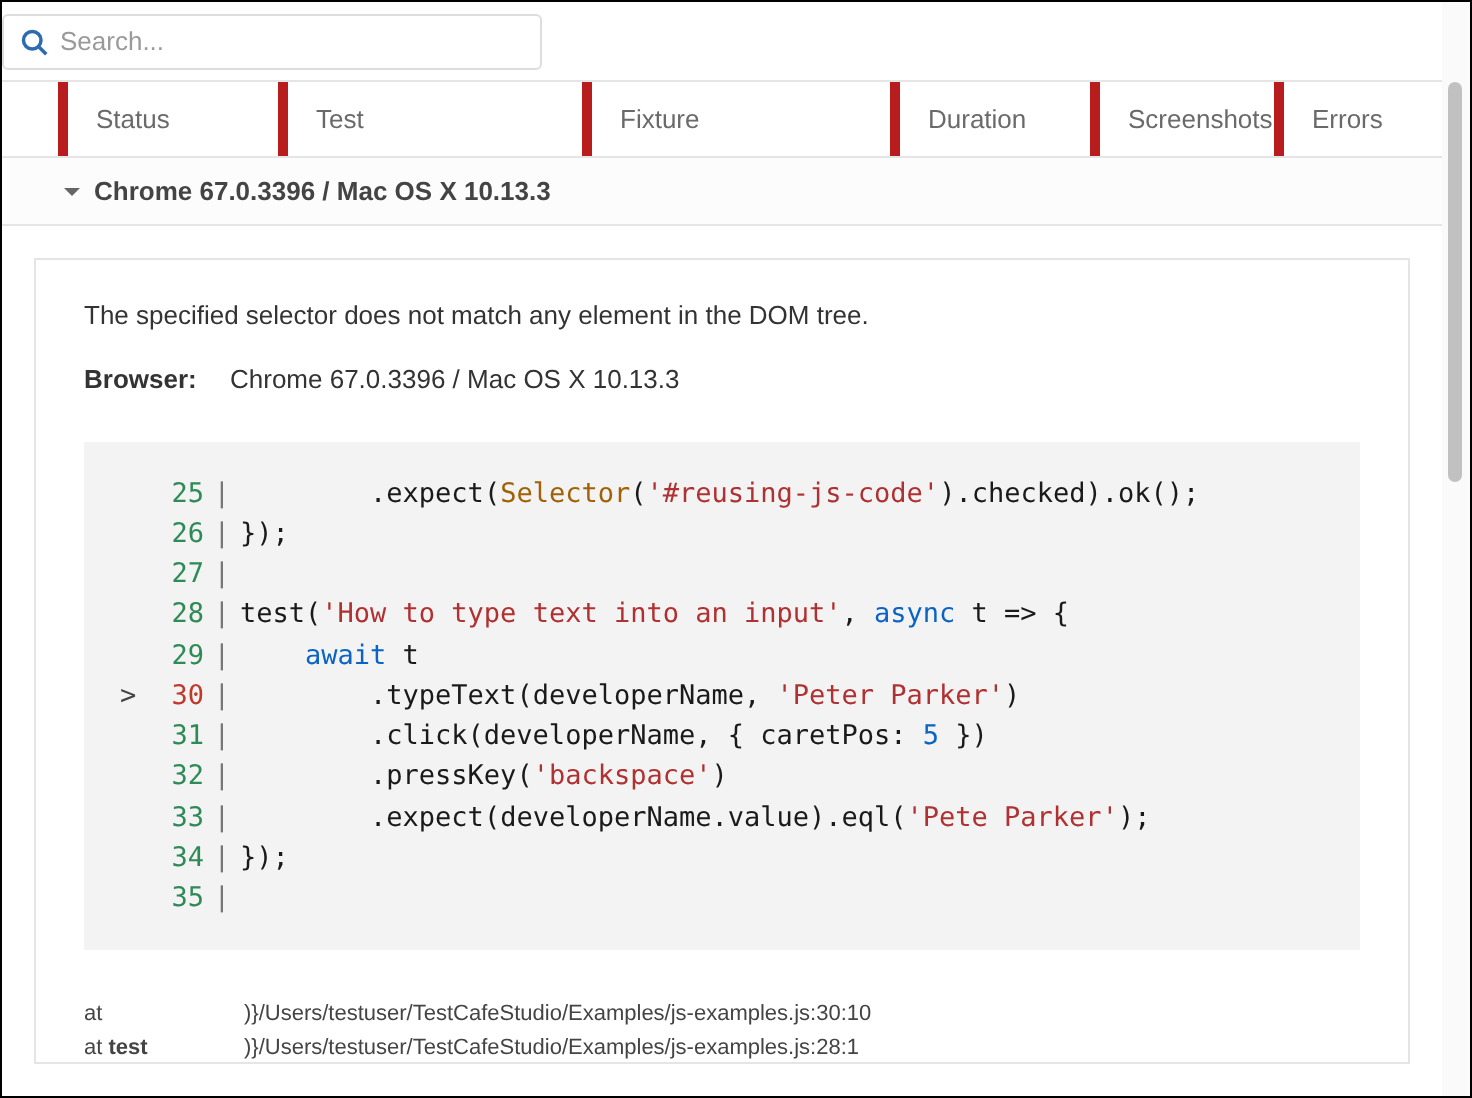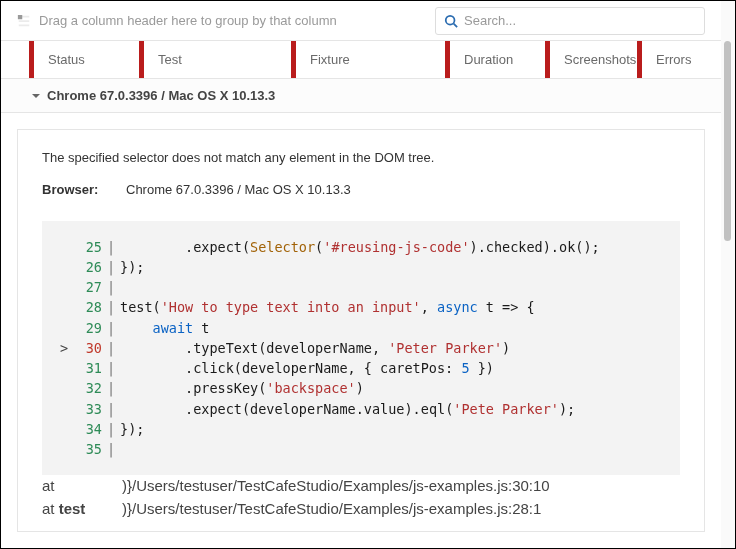--- a/index.html
+++ b/index.html
@@ -27,58 +27,51 @@
   .col-dur    { width: 100px; }
   .col-shot   { width: 92px; }
   .col-err    { flex: 1; }
 
   .group-row { height: 34px; display: flex; align-items: center; padding-left: 30px; border-bottom: 1px solid #e5e5e5; color: #444; font-weight: 600; background: #fcfcfc; gap: 6px; }
   .group-row svg { width: 10px; height: 10px; fill: #666; }
 
   .detail { margin: 16px; border: 1px solid #e5e5e5; padding: 18px 24px 24px; flex: 1; overflow: hidden; }
   .err-msg { color: #333; line-height: 1.5; }
   .meta { margin-top: 14px; display: flex; }
-  .meta .lab { width: 84px; font-weight: 600; }
+  .meta .lab { width: 73px; font-weight: 600; }
   .meta .val { color: #333; }
 
   .code-block { margin-top: 24px; background: #f3f3f3; padding: 16px 18px; font-family: Menlo, Consolas, monospace; font-size: 13.5px; line-height: 1.5; white-space: pre; overflow: hidden; }
   .code-line { display: flex; }
   .gut-mark { width: 14px; color: #444; }
   .gut-num  { width: 28px; text-align: right; color: #2e8b57; }
   .gut-num.hl { color: #c0392b; }
   .gut-bar  { width: 18px; text-align: center; color: #777; }
   .code-txt { flex: 1; }
 
   .tok-fn   { color: #1a1a1a; }
   .tok-kw   { color: #0b63c4; }
   .tok-str  { color: #b03131; }
   .tok-cls  { color: #a16207; }
   .tok-num  { color: #0b63c4; }
   .tok-punc { color: #1a1a1a; }
 
-  .stack { font-size: 15px; }
+  .stack { margin-top: 24px; font-size: 11px; }
   .stack-row { display: flex; line-height: 1.5; }
   .stack-row .at { width: 80px; color: #444; }
   .stack-row .at b { font-weight: 700; }
   .stack-row .loc { color: #444; }
 </style>
 </head>
 <body>
 
 <div class="frame">
   <div class="content">
 
     <div class="topbar">
-      <div class="group-hint">
-        <svg viewBox="0 0 16 16">
-            <path d="M2 2h12v2H2zM2 7h12v2H2zM2 12h12v2H2z" opacity="0.2"></path>
-            <path d="M1 1h5v5H1zM3 3h1v1H3z"></path>
-          </svg>
-        <span>Drag a column header here to group by that column</span>
-      </div>
       <div class="search">
         <svg viewBox="0 0 16 16">
             <circle cx="7" cy="7" r="5" fill="none" stroke-width="2"></circle>
             <line x1="11" y1="11" x2="15" y2="15" stroke-width="2"></line>
           </svg>
         <input type="text" placeholder="Search..." style="">
       </div>
     </div>
 
     <div class="col-headers">

